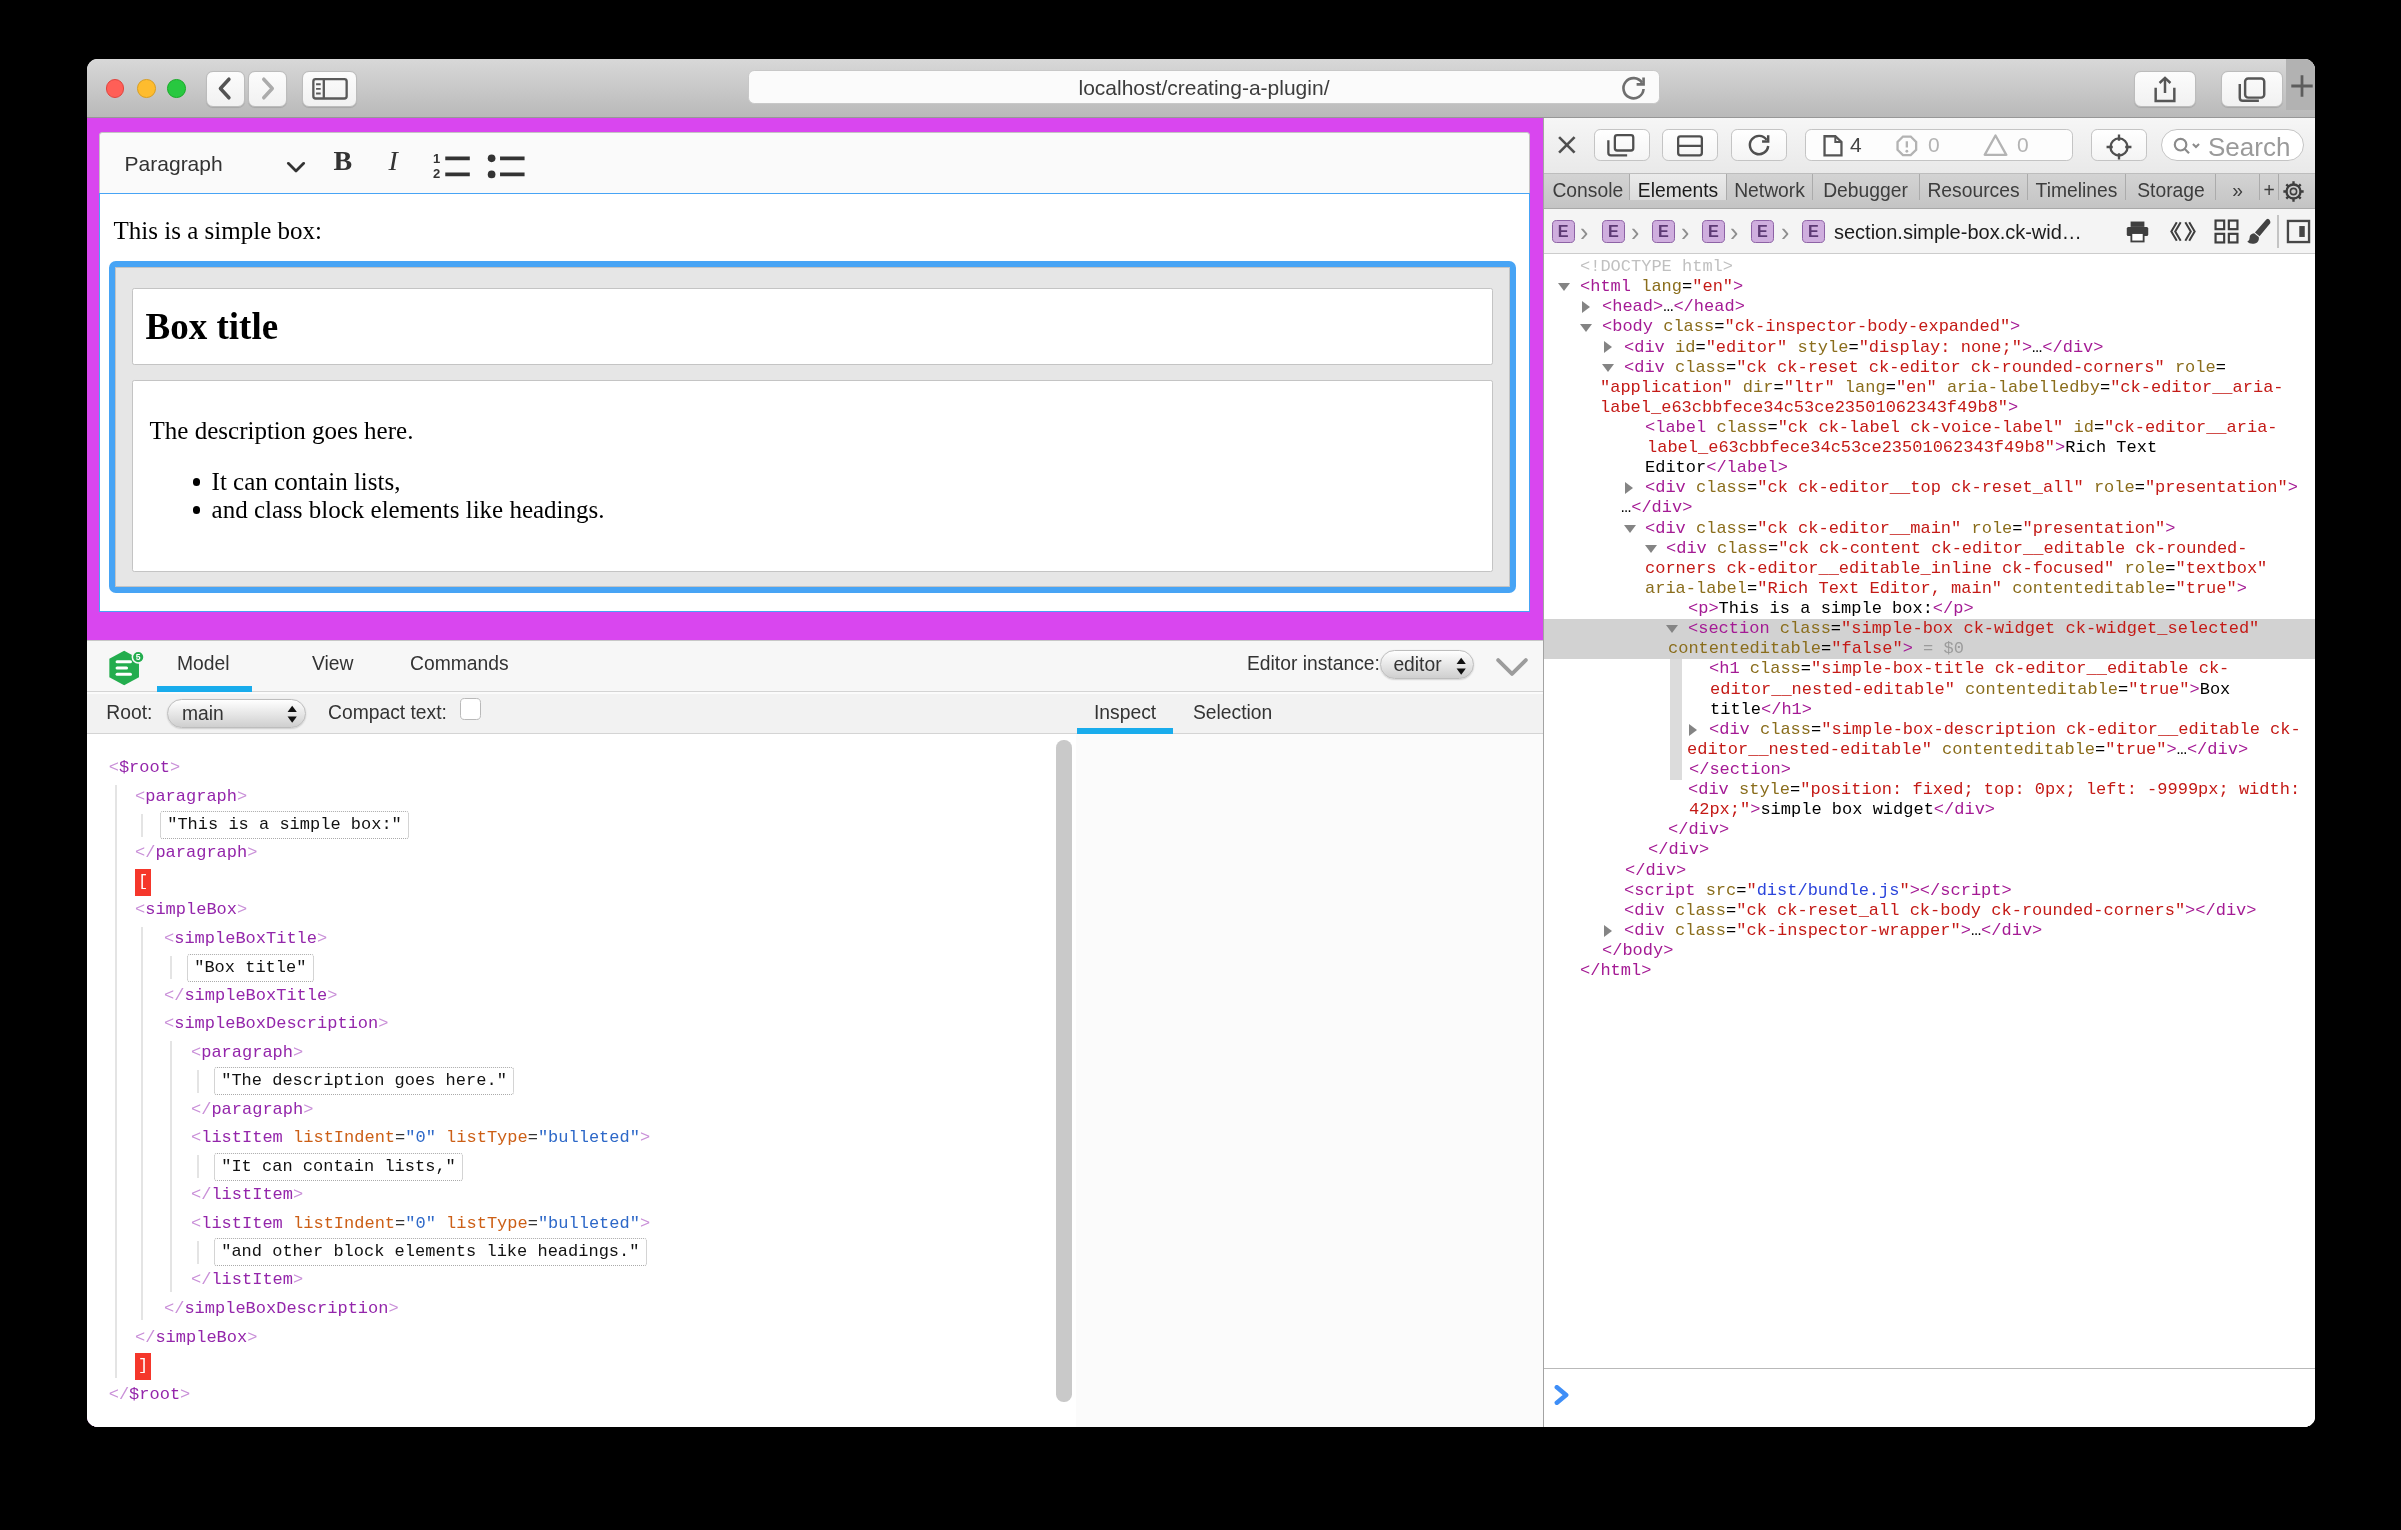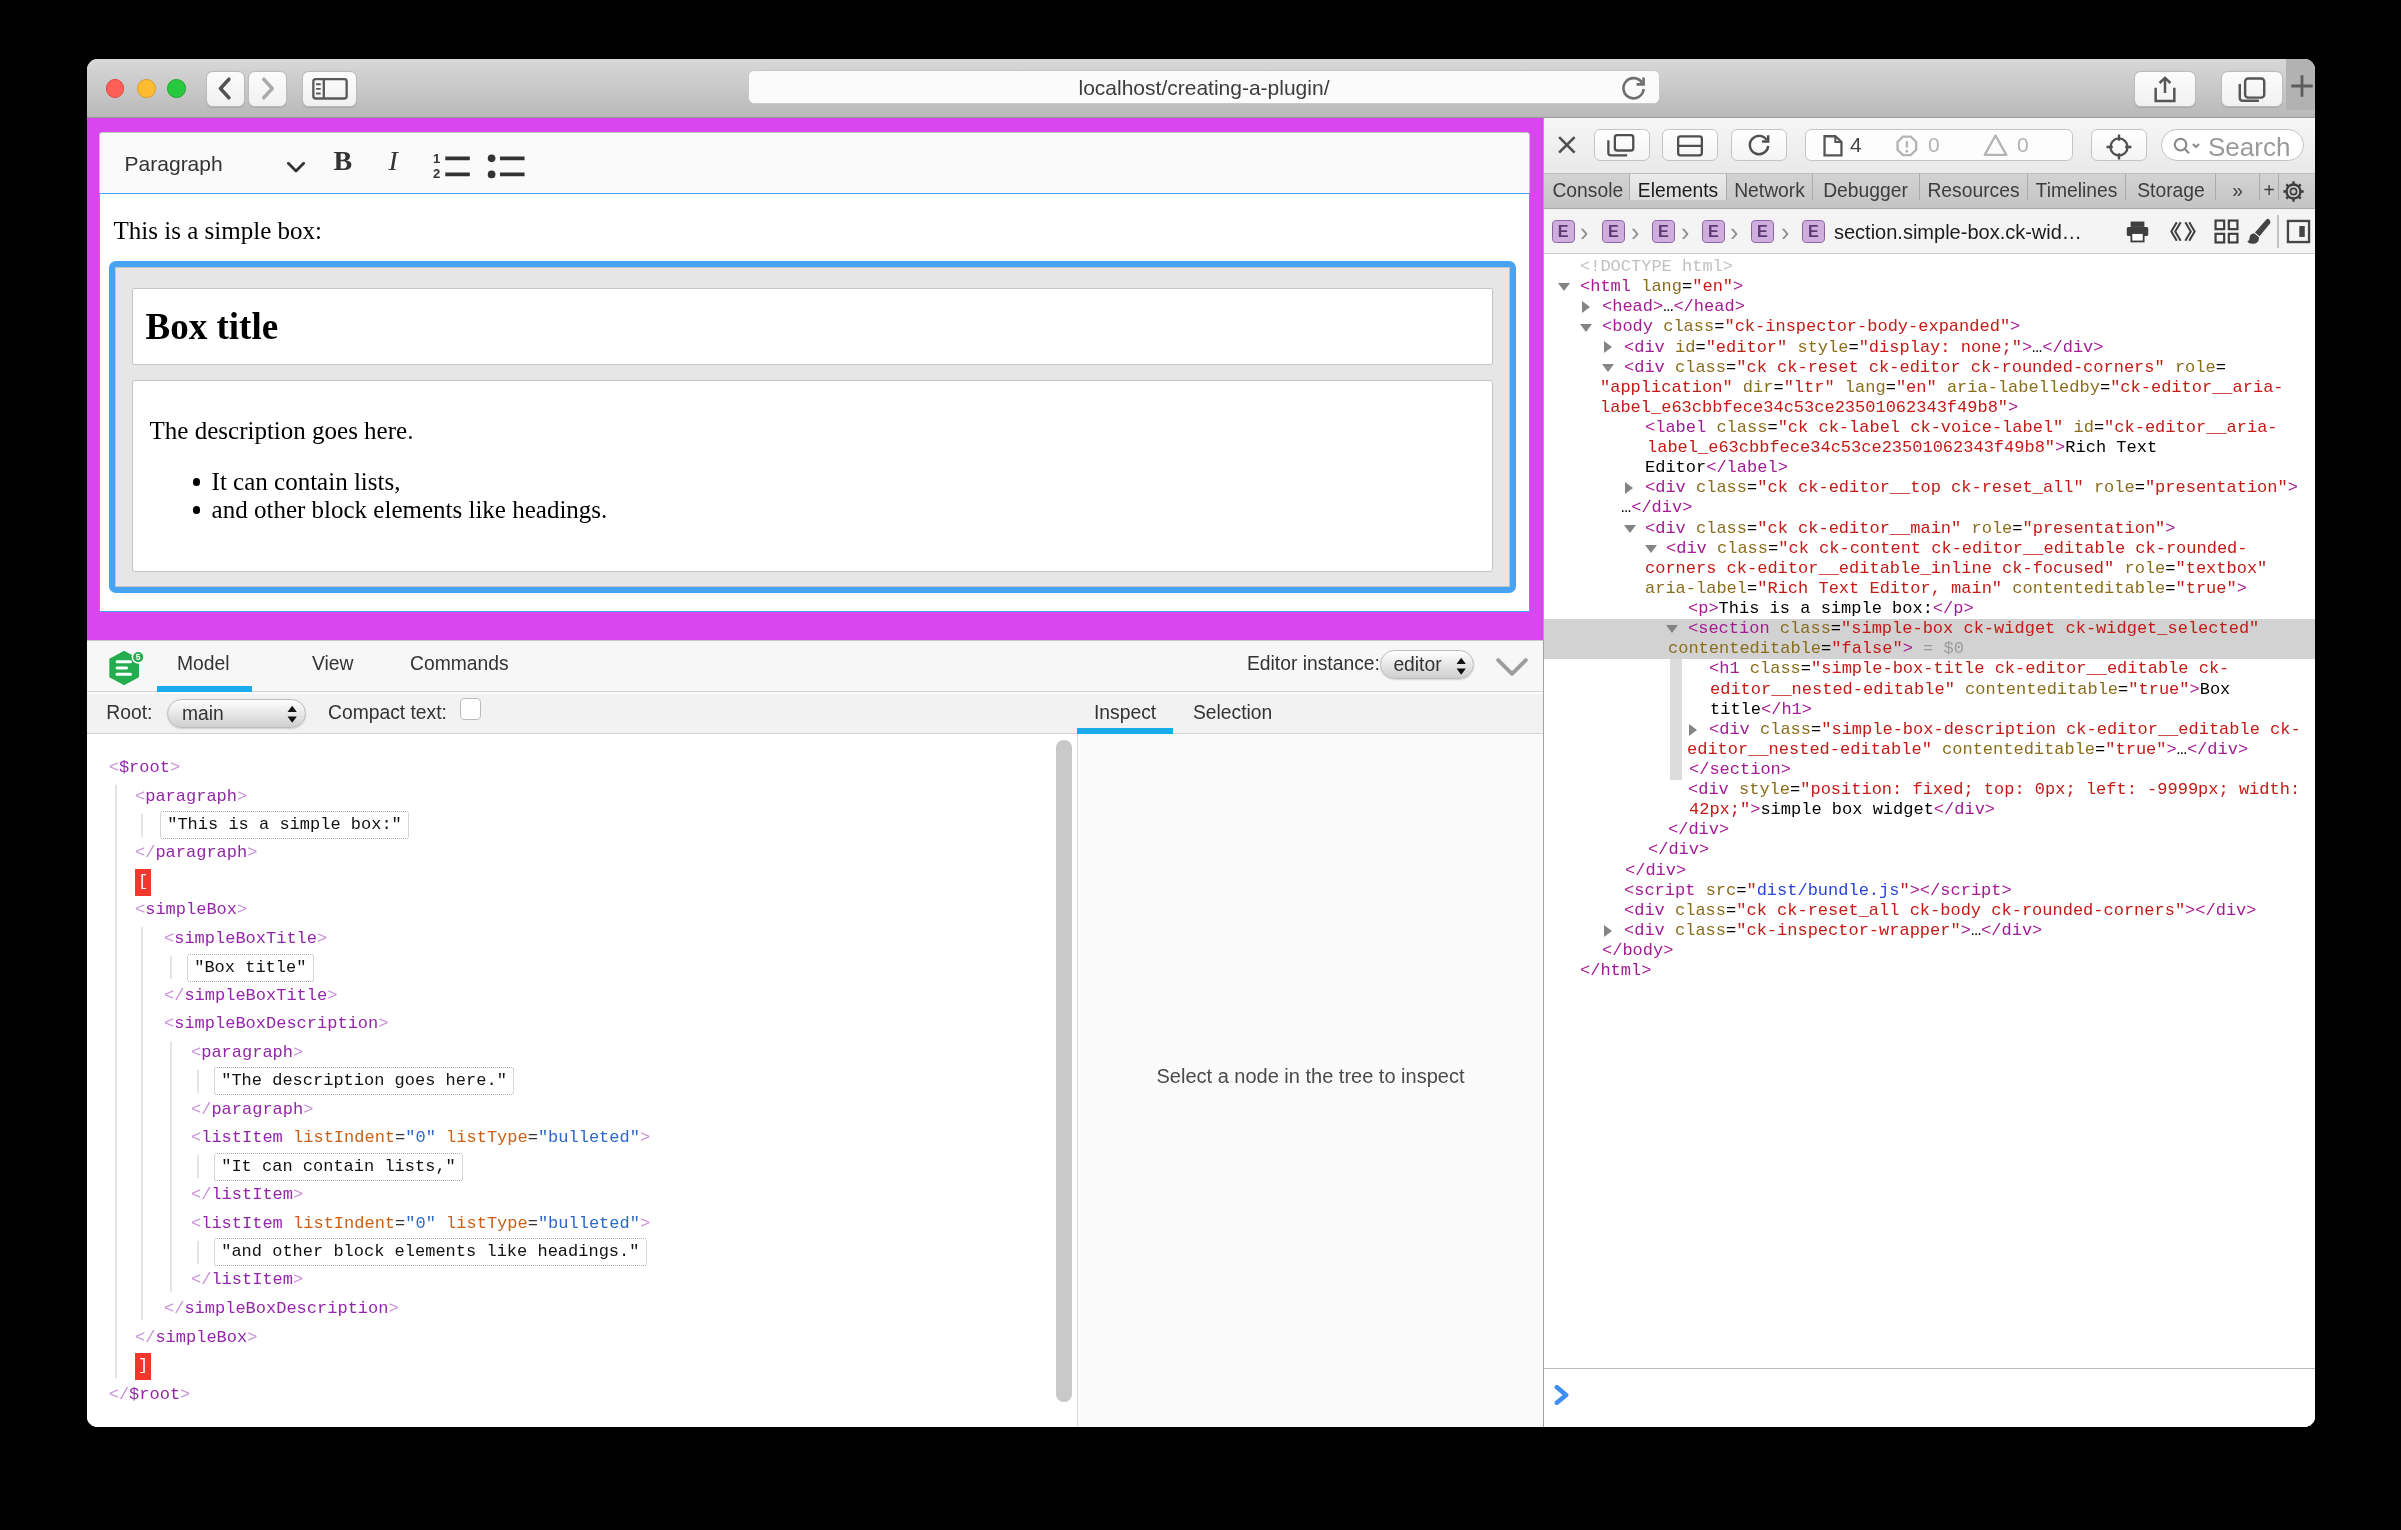--- a/index.html
+++ b/index.html
@@ -116,21 +116,21 @@
       </div>
       <div id="edit">
         <div style="position:absolute;left:14px;top:23px">This is a simple box:</div>
         <div id="widget">
           <div class="wbox" style="top:20px;height:77px">
             <span style="position:absolute;left:13px;top:15.5px;font-size:37px;font-weight:bold">Box title</span>
           </div>
           <div class="wbox" style="top:112px;height:192px">
             <div style="position:absolute;left:17px;top:36px">The description goes here.</div>
             <div style="position:absolute;left:79px;top:87px">It can contain lists,</div>
-            <div style="position:absolute;left:79px;top:115px">and other block elements like headings.</div>
+            <div style="position:absolute;left:79px;top:115px">and class block elements like headings.</div>
             <div style="position:absolute;left:60px;top:97px;width:7.7px;height:7.7px;border-radius:50%;background:#000"></div>
             <div style="position:absolute;left:60px;top:125px;width:7.7px;height:7.7px;border-radius:50%;background:#000"></div>
           </div>
         </div>
       </div>
 <div id="cki">
         <div id="ckrow1">
           <svg style="left:20px;top:8.5px;font-size:25px" width="39" height="36" viewBox="0 0 50 46">
             <polygon points="22,1 41,11 41,35 22,45 3,35 3,11" fill="#23ad4e"></polygon>
             <rect x="11" y="13" width="21" height="4" rx="2" fill="#fff"></rect>
@@ -197,23 +197,20 @@
           <div class="mline" style="left:104px;top:447px"><i class="mb">&lt;/</i><i class="mt">listItem</i><i class="mb">&gt;</i></div>
           <div class="mline" style="left:104px;top:476px"><i class="mb">&lt;</i><i class="mt">listItem</i> <i class="ma">listIndent</i>=<i class="mv">"0"</i> <i class="ma">listType</i>=<i class="mv">"bulleted"</i><i class="mb">&gt;</i></div>
           <div class="mline" style="left:127px;top:504px"><span class="tn">"and other block elements like headings."</span></div>
           <div class="mline" style="left:104px;top:532px"><i class="mb">&lt;/</i><i class="mt">listItem</i><i class="mb">&gt;</i></div>
           <div class="mline" style="left:77px;top:561px"><i class="mb">&lt;/</i><i class="mt">simpleBoxDescription</i><i class="mb">&gt;</i></div>
           <div class="mline" style="left:48px;top:590px"><i class="mb">&lt;/</i><i class="mt">simpleBox</i><i class="mb">&gt;</i></div>
           <div class="mline" style="left:48px;top:618px"><span class="mk">]</span></div>
           <div class="mline" style="left:21.7px;top:647px"><i class="mb">&lt;/</i><i class="mt">$root</i><i class="mb">&gt;</i></div>
           <div style="position:absolute;left:969px;top:6.2px;width:15.5px;height:662px;background:#c9c9c9;border-radius:7.7px"></div>
         </div>
-        <div id="ckright">
-          <span style="position:absolute;left:0;width:100%;top:331px;text-align:center;font-size:20px;color:#4a4a4a">Select a node in the tree to inspect</span>
-        </div>
       </div>
 </div>
 <div id="insp">
 <div id="itb">
         <svg style="left:11.6px;top:15.5px" width="21.7" height="21.7" viewBox="0 0 28 28">
           <line x1="4" y1="4" x2="24" y2="24" stroke="#4f4f4f" stroke-width="3.4"></line>
           <line x1="24" y1="4" x2="4" y2="24" stroke="#4f4f4f" stroke-width="3.4"></line>
         </svg>
         <div class="ibtn" style="left:50px;width:56px"></div>
         <svg style="left:63px;top:16.2px" width="28" height="23" viewBox="0 0 36 30">

